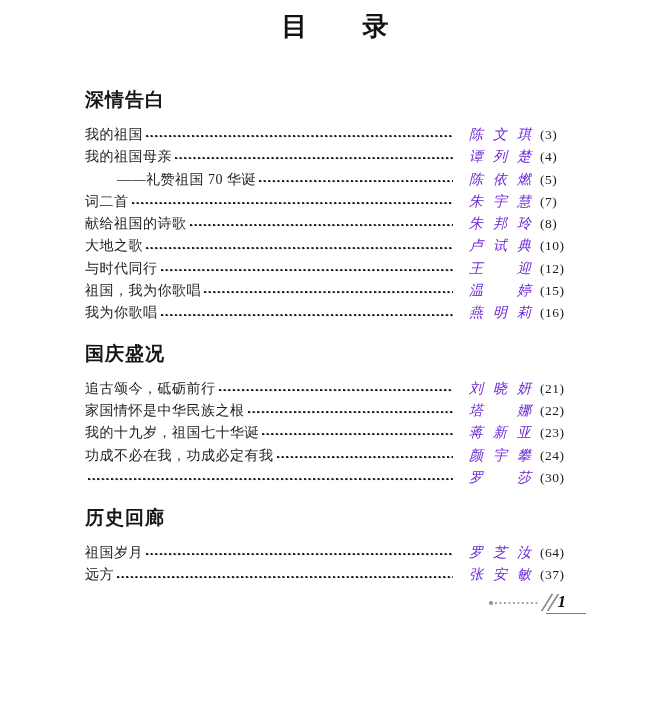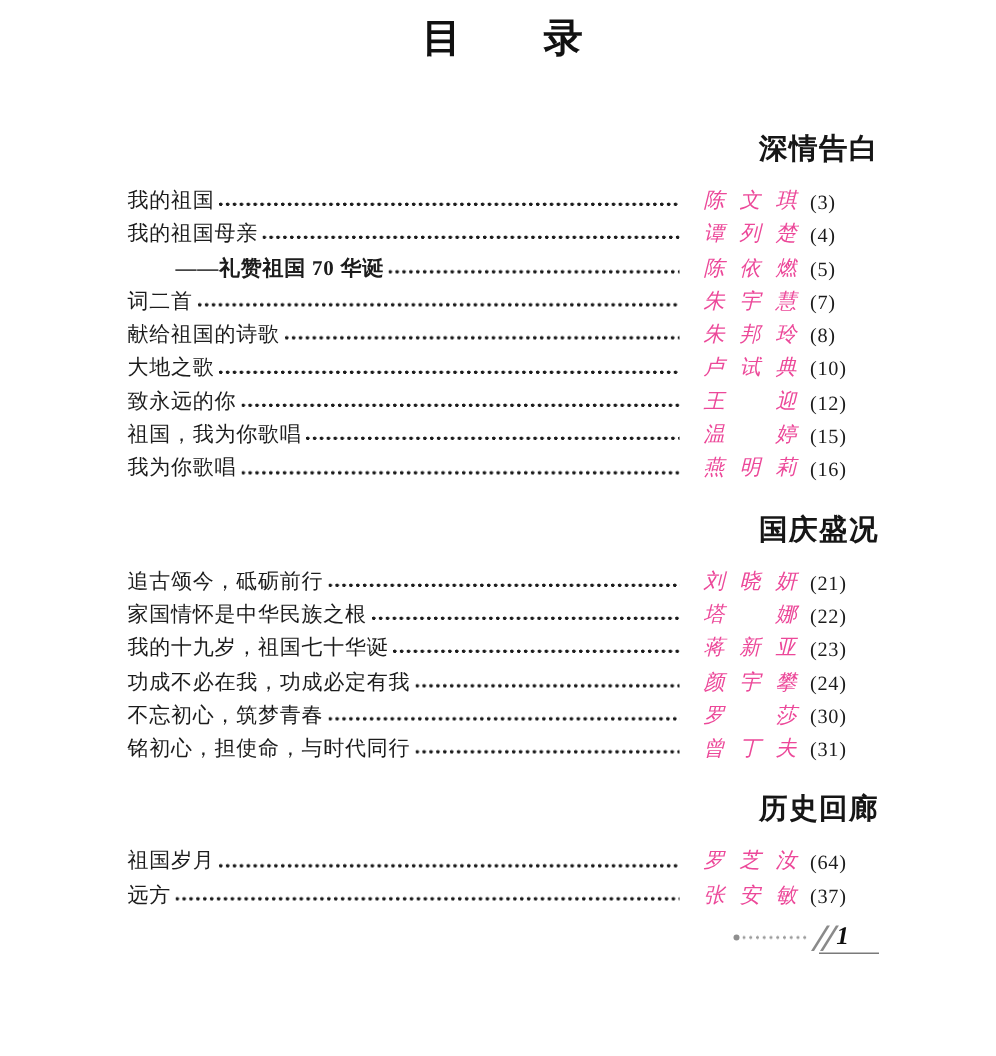--- a/index.html
+++ b/index.html
@@ -7,45 +7,45 @@
     width:664px;height:704px;overflow:hidden;
     color:#1c1c1c;
     font-family:"Liberation Serif", serif;
     -webkit-font-smoothing:antialiased;
   }
   .page{box-sizing:border-box;width:664px;height:704px;padding:12px 78px 0 85px;position:relative;}
 
   .doc-title{
     font-size:26px;font-weight:bold;text-align:center;
     line-height:30px;margin:0 0 46px 0;letter-spacing:1px;
-    font-family:Liberation Mono, monospace;color:#111;
+    font-family:Liberation Serif, serif;color:#111;
   }
 
   .section-heading{
-    font-size:19px;font-weight:bold;text-align:right;
+    font-size:19px;font-weight:bold;text-align:left;
     font-family:"Liberation Sans", sans-serif;
     line-height:24px;margin:17px 0 12px 0;letter-spacing:1px;color:#161616;
   }
 
   .row{
     display:flex;align-items:flex-start;
     font-size:14px;line-height:22.3px;white-space:nowrap;
   }
   .row .t{flex:0 0 auto;letter-spacing:0.5px;}
-  .row.indent .t{padding-left:32px;font-weight:bold;}
+  .row.indent .t{padding-left:32px;}
 
   .leader{
     flex:1 1 auto;align-self:center;height:14px;margin:0 16px 0 3px;
     background-image:radial-gradient(circle at 1.2px 8.2px, #1b1b1b 1.02px, rgba(0,0,0,0) 1.35px);
     background-size:4.6px 14px;background-repeat:repeat-x;
   }
 
   .author{
     flex:0 0 auto;display:inline-block;width:62px;
-    font-style:italic;font-size:14px;color:#ec4899;
+    font-style:italic;font-size:14px;color:#6d28d9;
     text-align:justify;text-align-last:justify;
   }
   .pageno{
     flex:0 0 auto;width:46px;margin-left:9px;text-align:left;
     font-size:13.5px;letter-spacing:0.5px;color:#1c1c1c;
   }
 
   .footer{
     display:flex;align-items:center;justify-content:flex-end;
     margin-top:3px;height:26px;
@@ -105,21 +105,21 @@
           <span class="author">朱邦玲</span>
           <span class="pageno">(8)</span>
         </div>
         <div class="row">
           <span class="t">大地之歌</span>
           <span class="leader"></span>
           <span class="author">卢试典</span>
           <span class="pageno">(10)</span>
         </div>
         <div class="row">
-          <span class="t">致永远的你</span>
+          <span class="t">与时代同行</span>
           <span class="leader"></span>
           <span class="author">王迎</span>
           <span class="pageno">(12)</span>
         </div>
         <div class="row">
           <span class="t">祖国，我为你歌唱</span>
           <span class="leader"></span>
           <span class="author">温婷</span>
           <span class="pageno">(15)</span>
         </div>
@@ -150,30 +150,23 @@
           <span class="author">蒋新亚</span>
           <span class="pageno">(23)</span>
         </div>
         <div class="row">
           <span class="t">功成不必在我，功成必定有我</span>
           <span class="leader"></span>
           <span class="author">颜宇攀</span>
           <span class="pageno">(24)</span>
         </div>
         <div class="row">
-          <span class="t">不忘初心，筑梦青春</span>
           <span class="leader"></span>
           <span class="author">罗莎</span>
           <span class="pageno">(30)</span>
-        </div>
-        <div class="row">
-          <span class="t">铭初心，担使命，与时代同行</span>
-          <span class="leader"></span>
-          <span class="author">曾丁夫</span>
-          <span class="pageno">(31)</span>
         </div>
       </div>
       <div class="section">
         <h2 class="section-heading">历史回廊</h2>
         <div class="row">
           <span class="t">祖国岁月</span>
           <span class="leader"></span>
           <span class="author">罗芝汝</span>
           <span class="pageno">(64)</span>
         </div>

